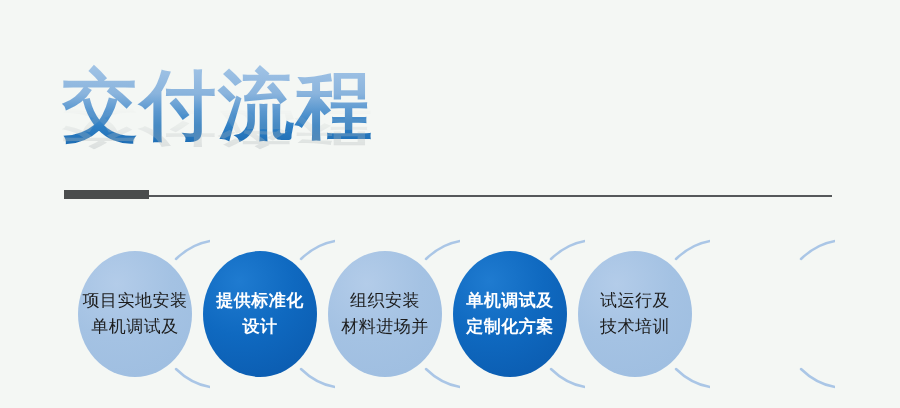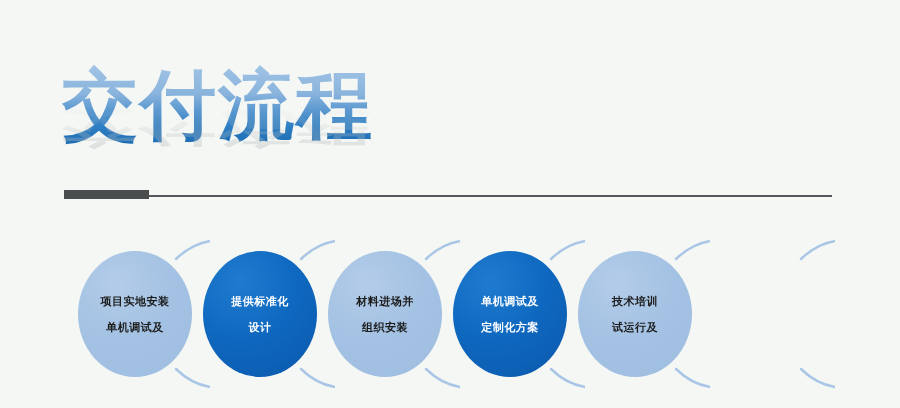--- a/index.html
+++ b/index.html
@@ -128,25 +128,24 @@
     background: radial-gradient(circle at 34% 26%, #b3cce9 0%, #a4c2e3 46%, #9dbde0 100%);
     color: #1c1c1c;
     font-weight: normal;
   }
   .bubble.dark {
     background: radial-gradient(circle at 32% 24%, #1f7bd0 0%, #0f69c0 44%, #0a58ab 100%);
     color: #ffffff;
     font-weight: bold;
   }
   .bubble .line {
-    font-size: 11px;
+    font-size: 17px;
     line-height: 26px;
     letter-spacing: 0.5px;
     white-space: nowrap;
-    font-weight: bold;
   }
 </style>
 </head>
 <body>
 
 <div id="page">
 
   <div class="title-block">
     <div class="title-main">交付流程</div>
     <div class="title-reflection" aria-hidden="true">交付流程</div>
@@ -177,42 +176,42 @@
         <span class="line">提供标准化</span>
         <span class="line">设计</span>
       </div>
     </div>
 
     <div class="step" style="left:308px;">
       <svg class="ring" viewBox="0 0 152 158">
         <path d="M 118 24 A 68 74 0 1 1 118 134" fill="none" stroke="#aac6e6" stroke-width="2.5" stroke-linecap="round"></path>
       </svg>
       <div class="bubble light">
+        <span class="line">组织安装</span>
         <span class="line">材料进场并</span>
-        <span class="line">组织安装</span>
       </div>
     </div>
 
     <div class="step" style="left:433px;">
       <svg class="ring" viewBox="0 0 152 158">
         <path d="M 118 24 A 68 74 0 1 1 118 134" fill="none" stroke="#aac6e6" stroke-width="2.5" stroke-linecap="round"></path>
       </svg>
       <div class="bubble dark">
         <span class="line">单机调试及</span>
         <span class="line">定制化方案</span>
       </div>
     </div>
 
     <div class="step" style="left:558px;">
       <svg class="ring" viewBox="0 0 152 158">
         <path d="M 118 24 A 68 74 0 1 1 118 134" fill="none" stroke="#aac6e6" stroke-width="2.5" stroke-linecap="round"></path>
       </svg>
       <div class="bubble light">
+        <span class="line">试运行及</span>
         <span class="line">技术培训</span>
-        <span class="line">试运行及</span>
       </div>
     </div>
 
     <div class="step" style="left:683px;">
       <svg class="ring" viewBox="0 0 152 158">
         <path d="M 118 24 A 68 74 0 1 1 118 134" fill="none" stroke="#aac6e6" stroke-width="2.5" stroke-linecap="round"></path>
       </svg>
     </div>
 
   </div>

